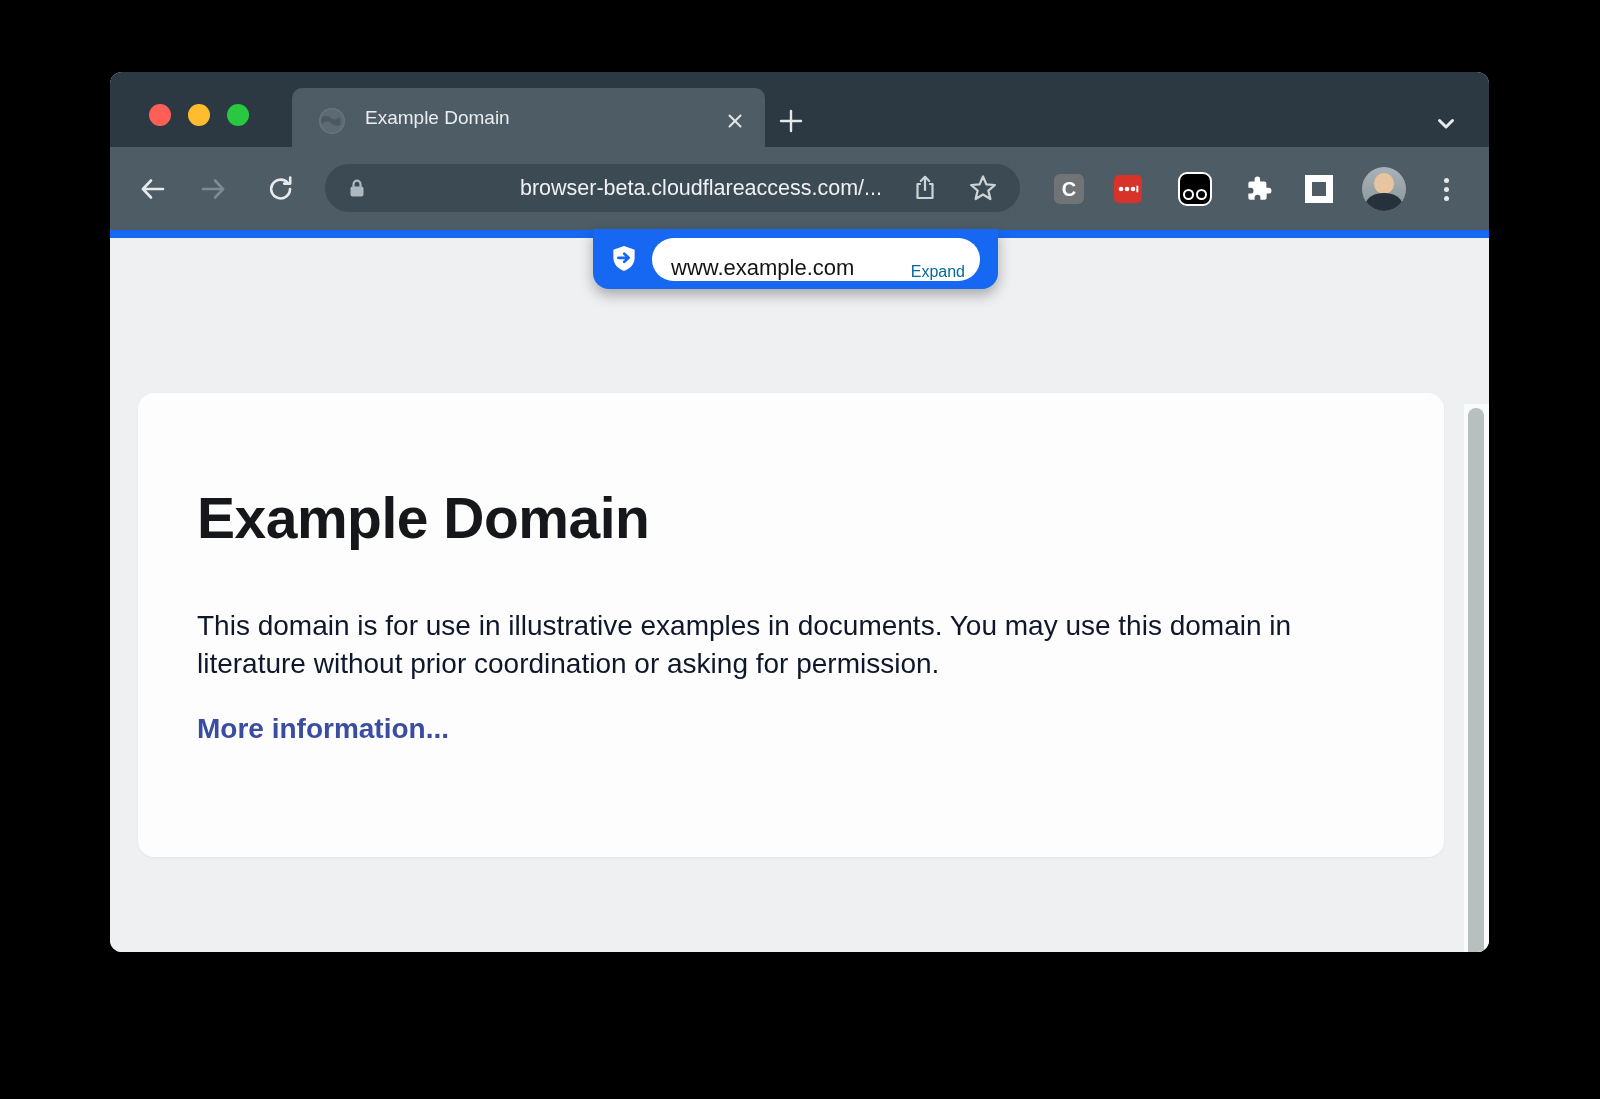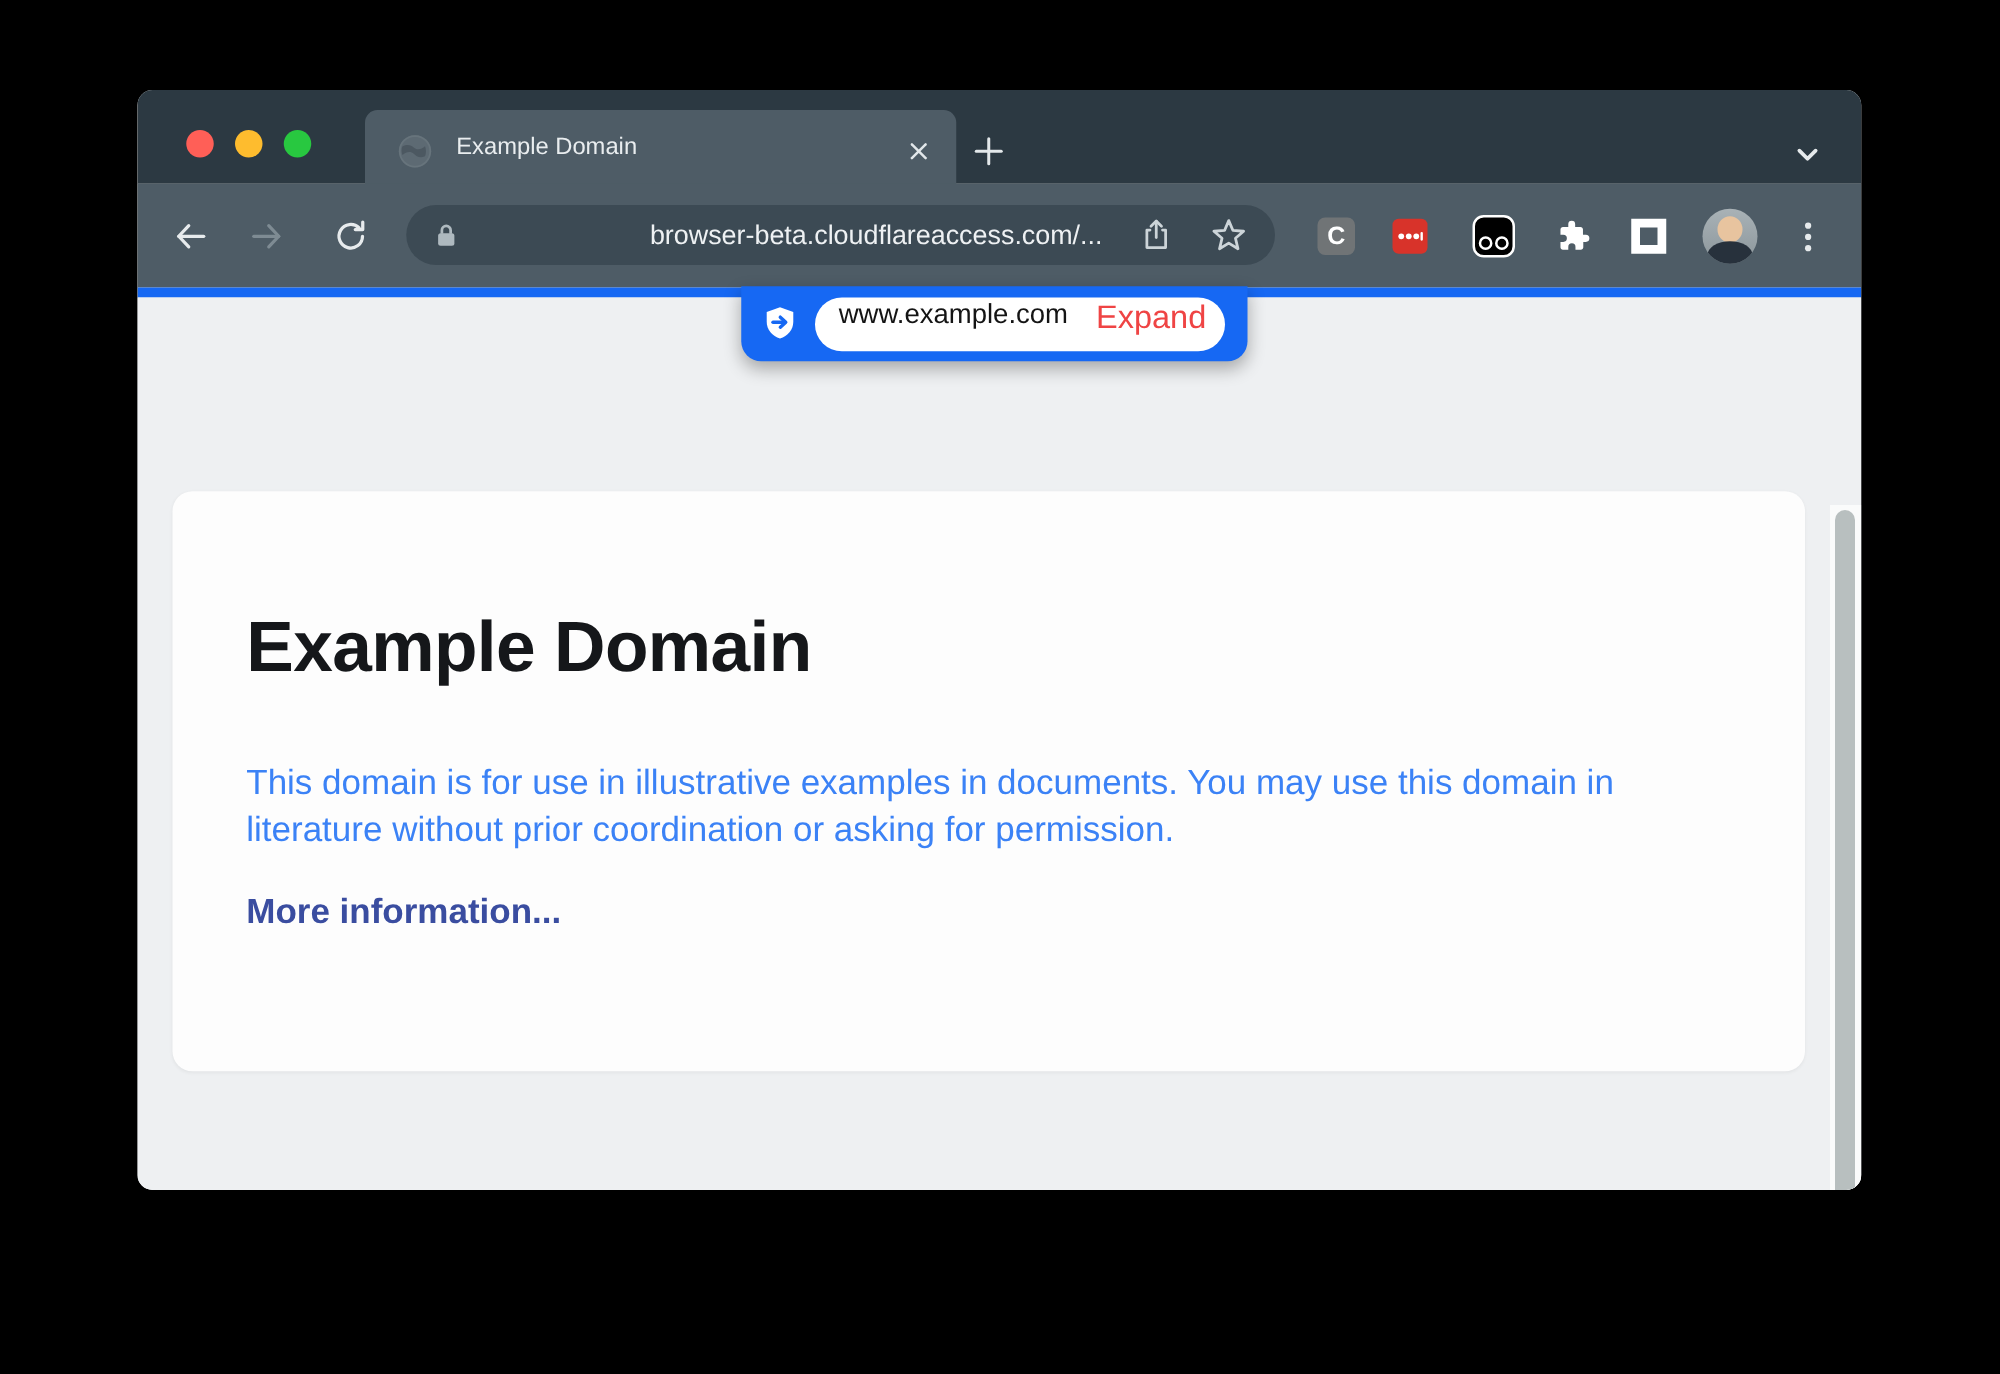--- a/index.html
+++ b/index.html
@@ -75,32 +75,32 @@
   .kebab span { display:block; width:5px; height:5px; border-radius:50%;
                 background:#e6eaec; margin:4px auto; }
 
   
   .bluebar { position:absolute; left:0; top:158px; width:100%; height:8px; background:#1668f3; }
   .iso-pill { position:absolute; left:483px; top:157px; width:405px; height:60px;
               background:#1668f3; border-radius:0 0 16px 16px; z-index:5;
               box-shadow:0 6px 14px rgba(0,0,0,0.30); }
   .iso-shield { position:absolute; left:16px; top:15px; width:30px; height:30px; }
   .iso-inner { position:absolute; left:59px; top:9px; width:328px; height:43px;
-               background:#fff; border-radius:22px; display:flex; align-items:flex-start;
+               background:#fff; border-radius:22px; display:flex; align-items:flex-end;
                justify-content:space-between; padding:0 15px 0 19px; }
   .iso-domain { color:#141414; font-size:22px; white-space:nowrap; }
-  .iso-expand { color:#ef4444; font-size:26px; white-space:nowrap; }
+  .iso-expand { color:#0369a1; font-size:16px; white-space:nowrap; }
 
   
   .content { position:absolute; left:0; top:166px; width:100%; height:714px; background:#eef0f2; }
   .card { position:absolute; left:28px; top:155px; width:1306px; height:464px;
           background:#fdfdfd; border-radius:16px; box-shadow:0 1px 3px rgba(0,0,0,0.05); }
   .card-inner { padding:92px 60px 0 59px; }
   .card h1 { font-size:57px; font-weight:700; color:#15171a; letter-spacing:-0.5px; }
-  .card p { margin-top:56px; font-size:28px; line-height:38px; color:#3b82f6; max-width:1150px; }
+  .card p { margin-top:56px; font-size:28px; line-height:38px; color:#0f172a; max-width:1150px; }
   .card a { display:inline-block; margin-top:30px; font-size:28px; color:#3a4da0;
             text-decoration:none;font-weight:bold; }
 
   
   .scroll-track { position:absolute; left:1354px; top:166px; width:25px; height:714px;
                   background:#fafbfb; }
   .scroll-thumb { position:absolute; left:4px; top:4px; width:16px; height:648px;
                   background:#b8bfbf; border-radius:8px; }
 
   svg { display:block; }

